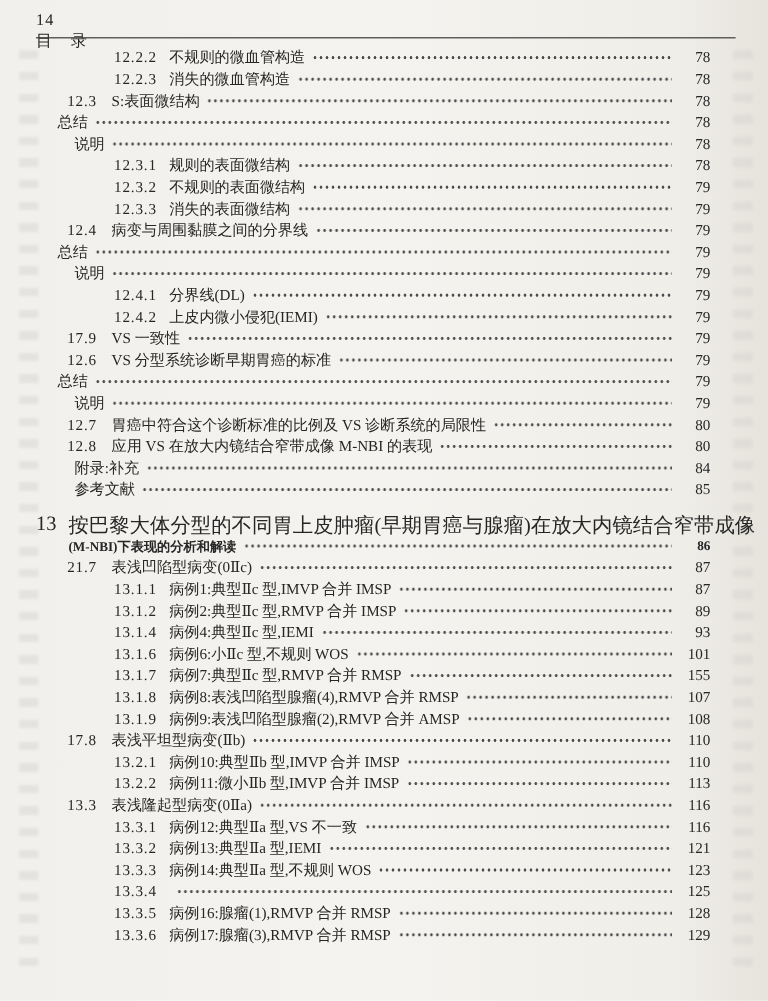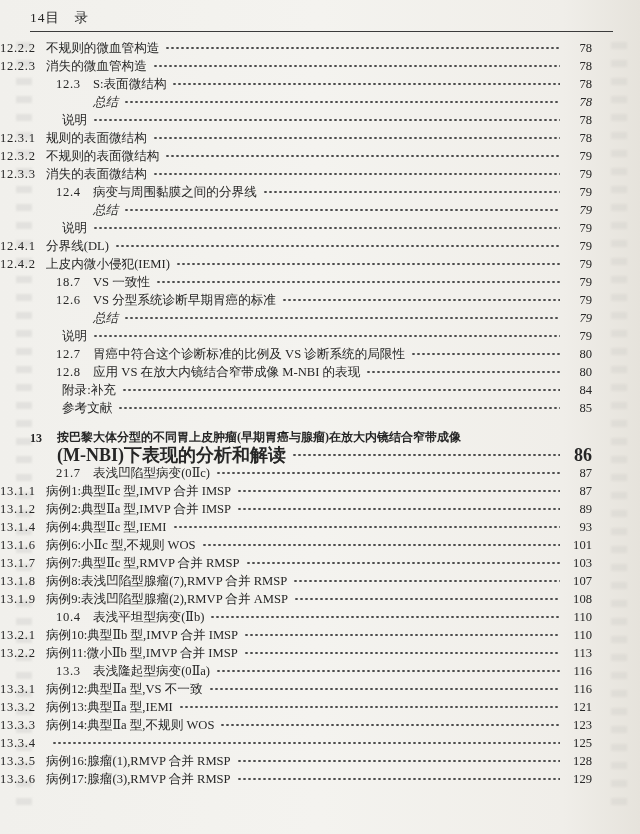--- a/index.html
+++ b/index.html
@@ -4,37 +4,37 @@
 <style>
   html,body { margin:0; padding:0; }
   body {
     width:640px; height:834px; position:relative; overflow:hidden;
     font-family:"Liberation Serif","DejaVu Serif",serif;
     color:var(--ink,#262626);
     background:linear-gradient(90deg,#f1f0ec 0%,#f4f3ef 50%,#f0eee9 88%,#e6e3dc 100%);
   }
   .header {
     position:absolute; top:9px; left:30px; right:48px;
-    display:flex; justify-content:flex-start; align-items:baseline;
-    font-size:13.5px; letter-spacing:1px;
+    display:flex; justify-content:flex-end; align-items:baseline;
+    font-size:13.5px; letter-spacing:1px;flex-direction:column;
   }
   .rule {
     position:absolute; top:31px; left:30px; right:27px; height:0;
     border-top:1.4px solid #3b3b3b;
   }
   .toc { position:absolute; top:39px; left:0; right:0; padding-right:48px; }
   .row { display:flex; align-items:center; height:18px; font-size:12.6px; white-space:nowrap; }
   .row .num { flex:none; letter-spacing:0.7px; }
   .t-l2   { margin-left:56px;justify-content:flex-end; }  .t-l2 .num { width:37px; }
-  .t-l3   { }  .t-l3 .num { width:46px; }
-  .t-sum  { margin-left:93px;font-style:italic; }
+  .t-l3   { margin-left:95px; }  .t-l3 .num { width:46px; }
+  .t-sum  { margin-left:48px; }
   .t-note { margin-left:62px; }
-  .t-chap1 { margin-left:30px; font-weight:bold; font-size:12px;align-items:flex-end; }
+  .t-chap1 { margin-left:30px; font-weight:normal; font-size:17px; }
   .t-chap1 .num { width:27px; letter-spacing:0; }
-  .t-chap2 { margin-left:57px; font-weight:bold; font-size:18px; }
+  .t-chap2 { margin-left:57px; font-weight:bold; font-size:11px; }
   .leader {
     flex:1 1 auto; min-width:18px; height:4px; margin:0 6px; align-self:center;
     background-image:radial-gradient(circle,#4c4c4c 1px,rgba(0,0,0,0) 1.4px);
     background-size:5px 4px; background-repeat:repeat-x; background-position:left center;
   }
   .pagenum { flex:none; min-width:26px; text-align:right; }
   .sec-gap { margin-top:11px; }
   .bleed { position:absolute; width:16px; top:42px; bottom:26px; filter:blur(1.3px); pointer-events:none; }
   .bleed-left  { left:16px;  background:repeating-linear-gradient(180deg,rgba(115,115,115,0.11) 0 7px,rgba(0,0,0,0) 7px 18px); }
   .bleed-right { right:13px; background:repeating-linear-gradient(180deg,rgba(115,115,115,0.08) 0 7px,rgba(0,0,0,0) 7px 18px); }
@@ -121,21 +121,21 @@
         <span class="leader"></span>
         <span class="pagenum">79</span>
       </div>
       <div class="row t-l3">
         <span class="num">12.4.2</span>
         <span class="label">上皮内微小侵犯(IEMI)</span>
         <span class="leader"></span>
         <span class="pagenum">79</span>
       </div>
       <div class="row t-l2">
-        <span class="num">18.7</span>
+        <span class="num">17.9</span>
         <span class="label">VS 一致性</span>
         <span class="leader"></span>
         <span class="pagenum">79</span>
       </div>
       <div class="row t-l2">
         <span class="num">12.6</span>
         <span class="label">VS 分型系统诊断早期胃癌的标准</span>
         <span class="leader"></span>
         <span class="pagenum">79</span>
       </div>
@@ -189,56 +189,56 @@
         <span class="pagenum">87</span>
       </div>
       <div class="row t-l3">
         <span class="num">13.1.1</span>
         <span class="label">病例1:典型Ⅱc 型,IMVP 合并 IMSP</span>
         <span class="leader"></span>
         <span class="pagenum">87</span>
       </div>
       <div class="row t-l3">
         <span class="num">13.1.2</span>
-        <span class="label">病例2:典型Ⅱa 型,IMVP 合并 IMSP</span>
+        <span class="label">病例2:典型Ⅱc 型,RMVP 合并 IMSP</span>
         <span class="leader"></span>
         <span class="pagenum">89</span>
       </div>
       <div class="row t-l3">
         <span class="num">13.1.4</span>
         <span class="label">病例4:典型Ⅱc 型,IEMI</span>
         <span class="leader"></span>
         <span class="pagenum">93</span>
       </div>
       <div class="row t-l3">
         <span class="num">13.1.6</span>
         <span class="label">病例6:小Ⅱc 型,不规则 WOS</span>
         <span class="leader"></span>
         <span class="pagenum">101</span>
       </div>
       <div class="row t-l3">
         <span class="num">13.1.7</span>
         <span class="label">病例7:典型Ⅱc 型,RMVP 合并 RMSP</span>
         <span class="leader"></span>
-        <span class="pagenum">103</span>
+        <span class="pagenum">155</span>
       </div>
       <div class="row t-l3">
         <span class="num">13.1.8</span>
-        <span class="label">病例8:表浅凹陷型腺瘤(7),RMVP 合并 RMSP</span>
+        <span class="label">病例8:表浅凹陷型腺瘤(4),RMVP 合并 RMSP</span>
         <span class="leader"></span>
         <span class="pagenum">107</span>
       </div>
       <div class="row t-l3">
         <span class="num">13.1.9</span>
         <span class="label">病例9:表浅凹陷型腺瘤(2),RMVP 合并 AMSP</span>
         <span class="leader"></span>
         <span class="pagenum">108</span>
       </div>
       <div class="row t-l2">
-        <span class="num">10.4</span>
+        <span class="num">17.8</span>
         <span class="label">表浅平坦型病变(Ⅱb)</span>
         <span class="leader"></span>
         <span class="pagenum">110</span>
       </div>
       <div class="row t-l3">
         <span class="num">13.2.1</span>
         <span class="label">病例10:典型Ⅱb 型,IMVP 合并 IMSP</span>
         <span class="leader"></span>
         <span class="pagenum">110</span>
       </div>

